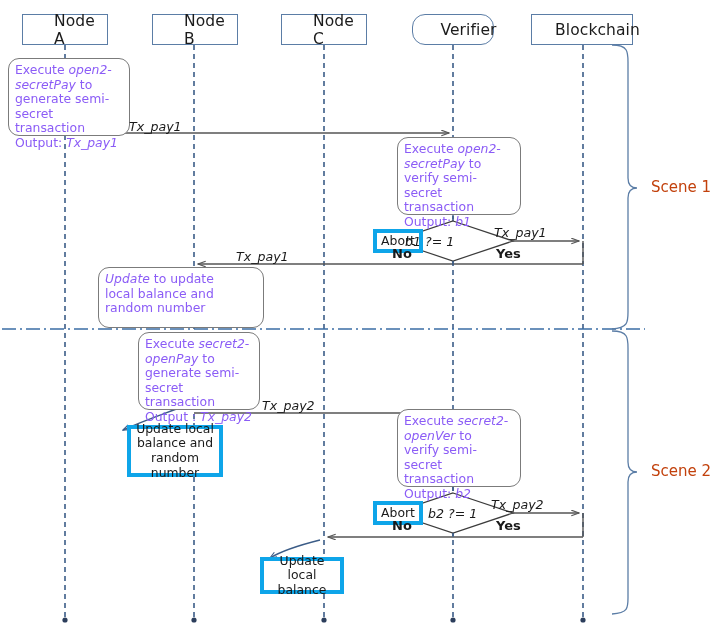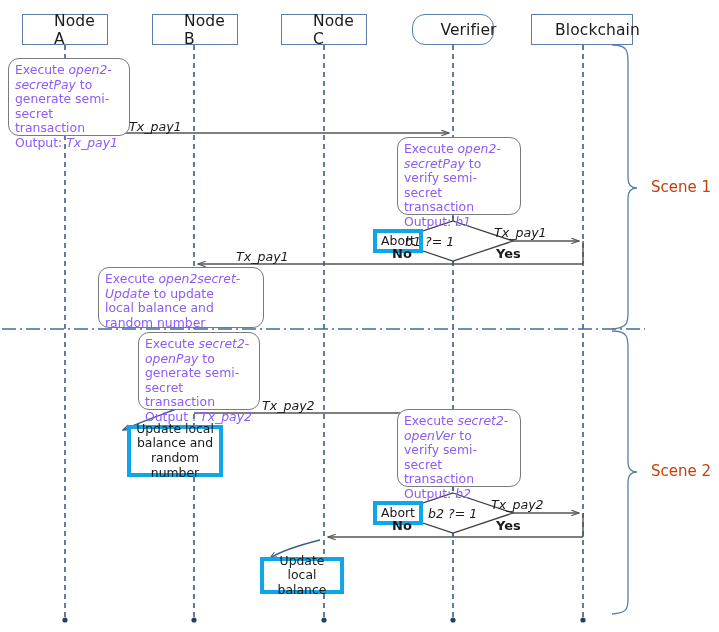--- a/index.html
+++ b/index.html
@@ -138,21 +138,20 @@
 
   <div class="note" style="left:397px;top:137px;width:124px;height:78px;">
       <div><span>Execute </span><i>open2-</i></div>
       <div><i>secretPay</i><span> to</span></div>
       <div><span>verify semi-secret</span></div>
       <div><span>transaction</span></div>
       <div><span>Output: </span><i>b1</i></div>
     </div>
 
   <div class="note" style="left:98px;top:267px;width:166px;height:61px;">
-      <div><span>Execute </span><i>open2secret-</i></div>
       <div><i>Update</i><span> to update</span></div>
       <div><span>local balance and</span></div>
       <div><span>random number</span></div>
     </div>
 
   <div class="note" style="left:138px;top:332px;width:122px;height:78px;">
       <div><span>Execute </span><i>secret2-</i></div>
       <div><i>openPay</i><span> to</span></div>
       <div><span>generate semi-</span></div>
       <div><span>secret transaction</span></div>

